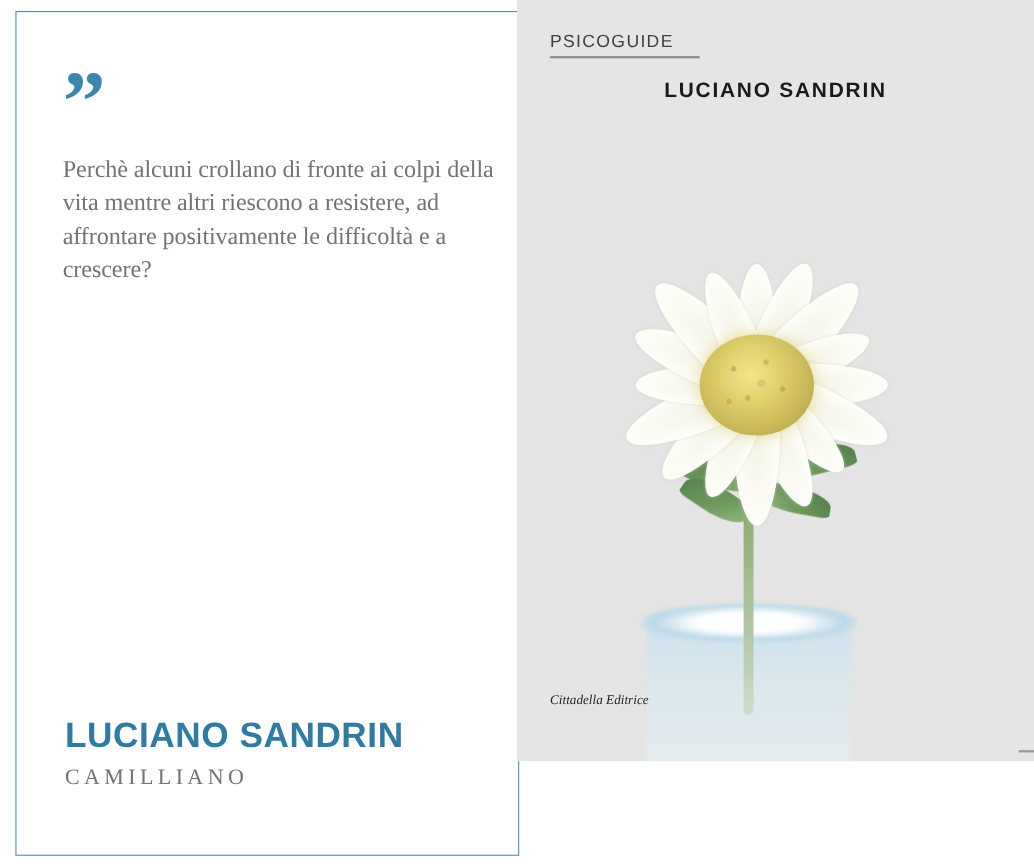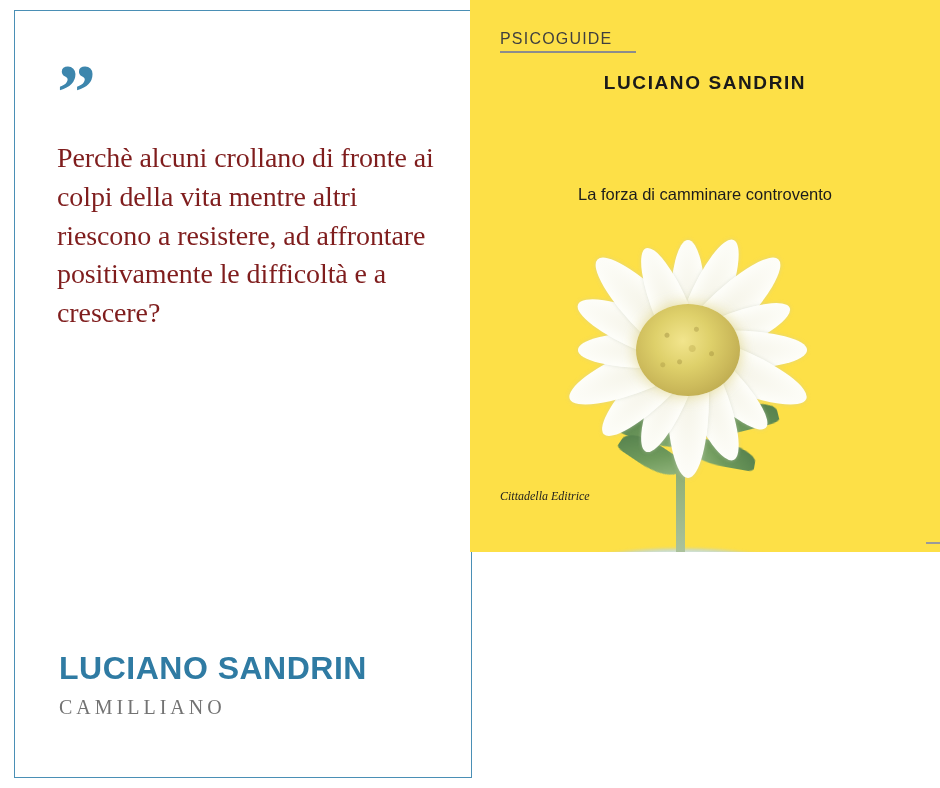--- a/index.html
+++ b/index.html
@@ -49,23 +49,23 @@
     color: #3d86ad;
     letter-spacing: -2px;
     user-select: none;
   }
   .quote-body {
     position: absolute;
     left: 42px;
     top: 128px;
     width: 392px;
     font-family: "Liberation Serif", serif;
-    font-size: 28px;
+    font-size: 22px;
     line-height: 1.385;
-    color: #7f1d1d;
+    color: #737373;
     letter-spacing: -0.1px;
   }
   .quote-body p {
     margin: 0;
   }
   .author-block {
     position: absolute;
     left: 44px;
     bottom: 58px;
     width: 390px;
@@ -83,22 +83,22 @@
     font-family: "Liberation Serif", serif;
     font-size: 20px;
     color: #737373;
     letter-spacing: 4px;
   }
 
   
   .cover-panel {
     position: relative;
     width: 470px;
-    height: 552px;
-    background: #fde047;
+    height: 692px;
+    background: #e5e5e5;
     overflow: hidden;
   }
   .series-label {
     position: absolute;
     left: 30px;
     top: 30px;
     font-family: "Liberation Sans", sans-serif;
     font-size: 16px;
     letter-spacing: 1.2px;
     color: #3f3f3f;
@@ -302,21 +302,20 @@
     </div>
   </div>
 
   <div class="cover-panel">
 
     <div class="series-label">PSICOGUIDE</div>
 
     <div class="cover-author">LUCIANO SANDRIN</div>
 
 
-    <div class="cover-subtitle">La forza di camminare controvento</div>
 
     <div class="art">
       <div class="glass"></div>
       <div class="glass-rim"></div>
       <div class="stem"></div>
       <div class="leaf leaf-a"></div>
       <div class="leaf leaf-b"></div>
       <div class="leaf leaf-c"></div>
       <div class="leaf leaf-d"></div>
 

